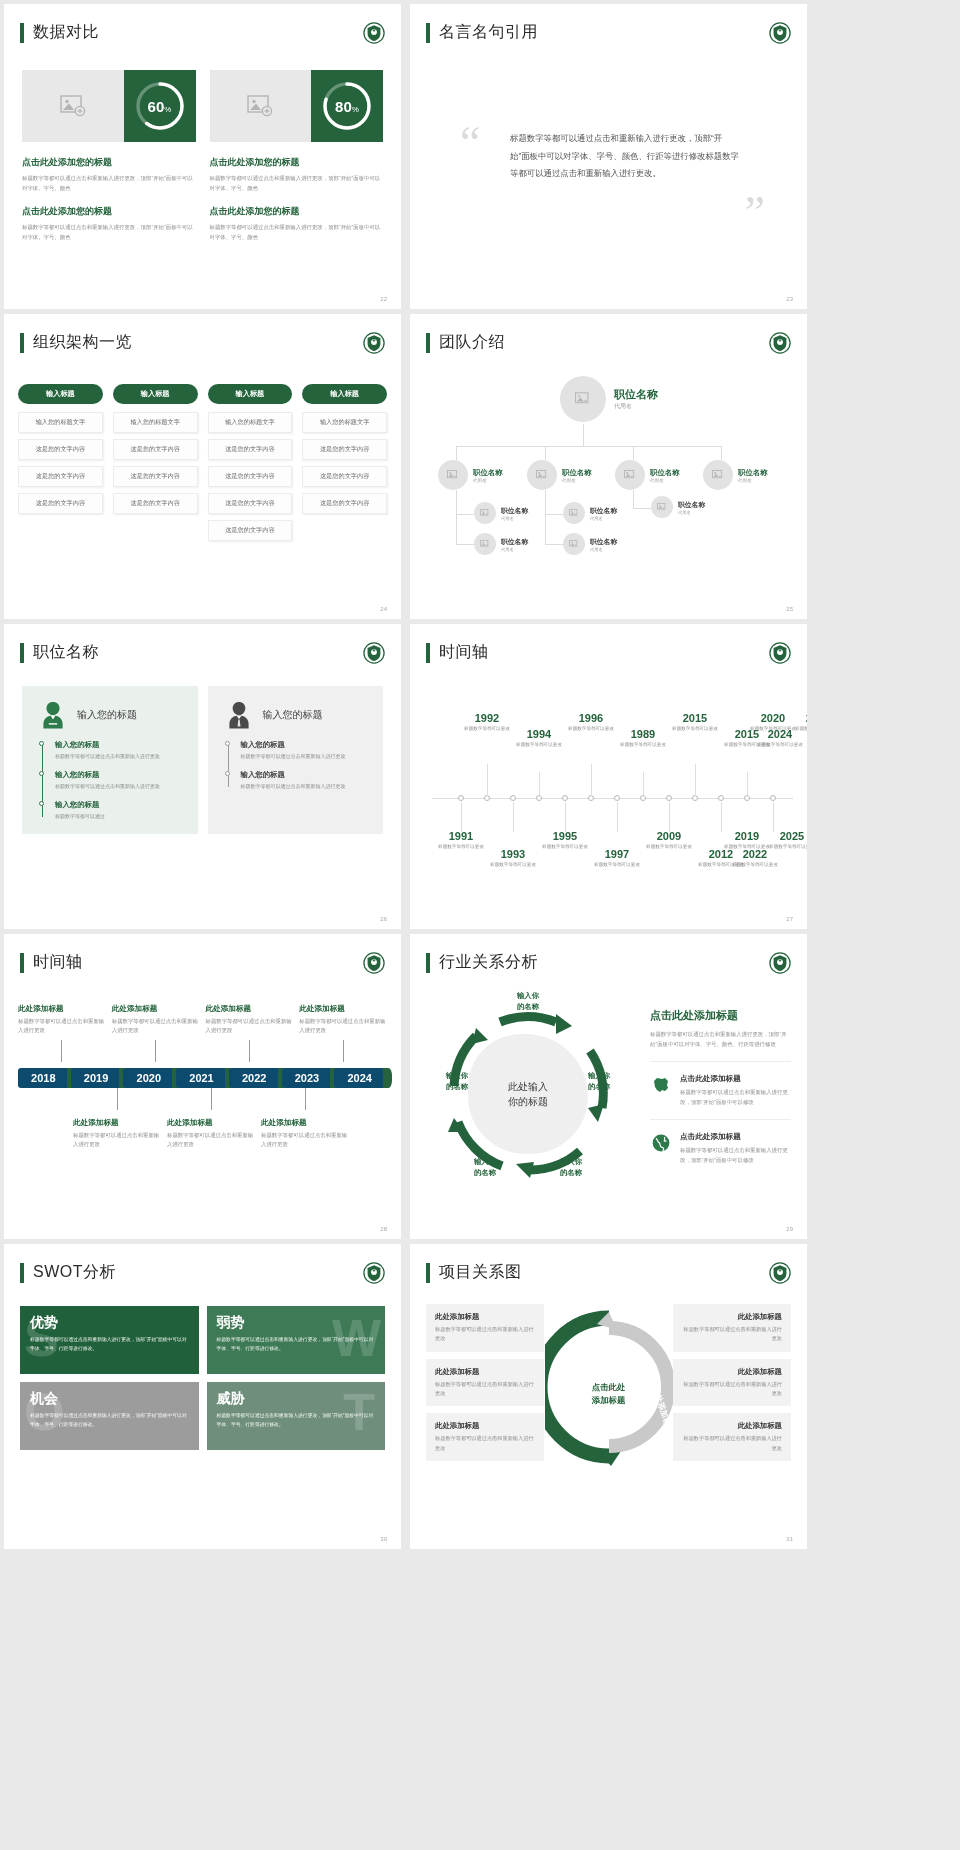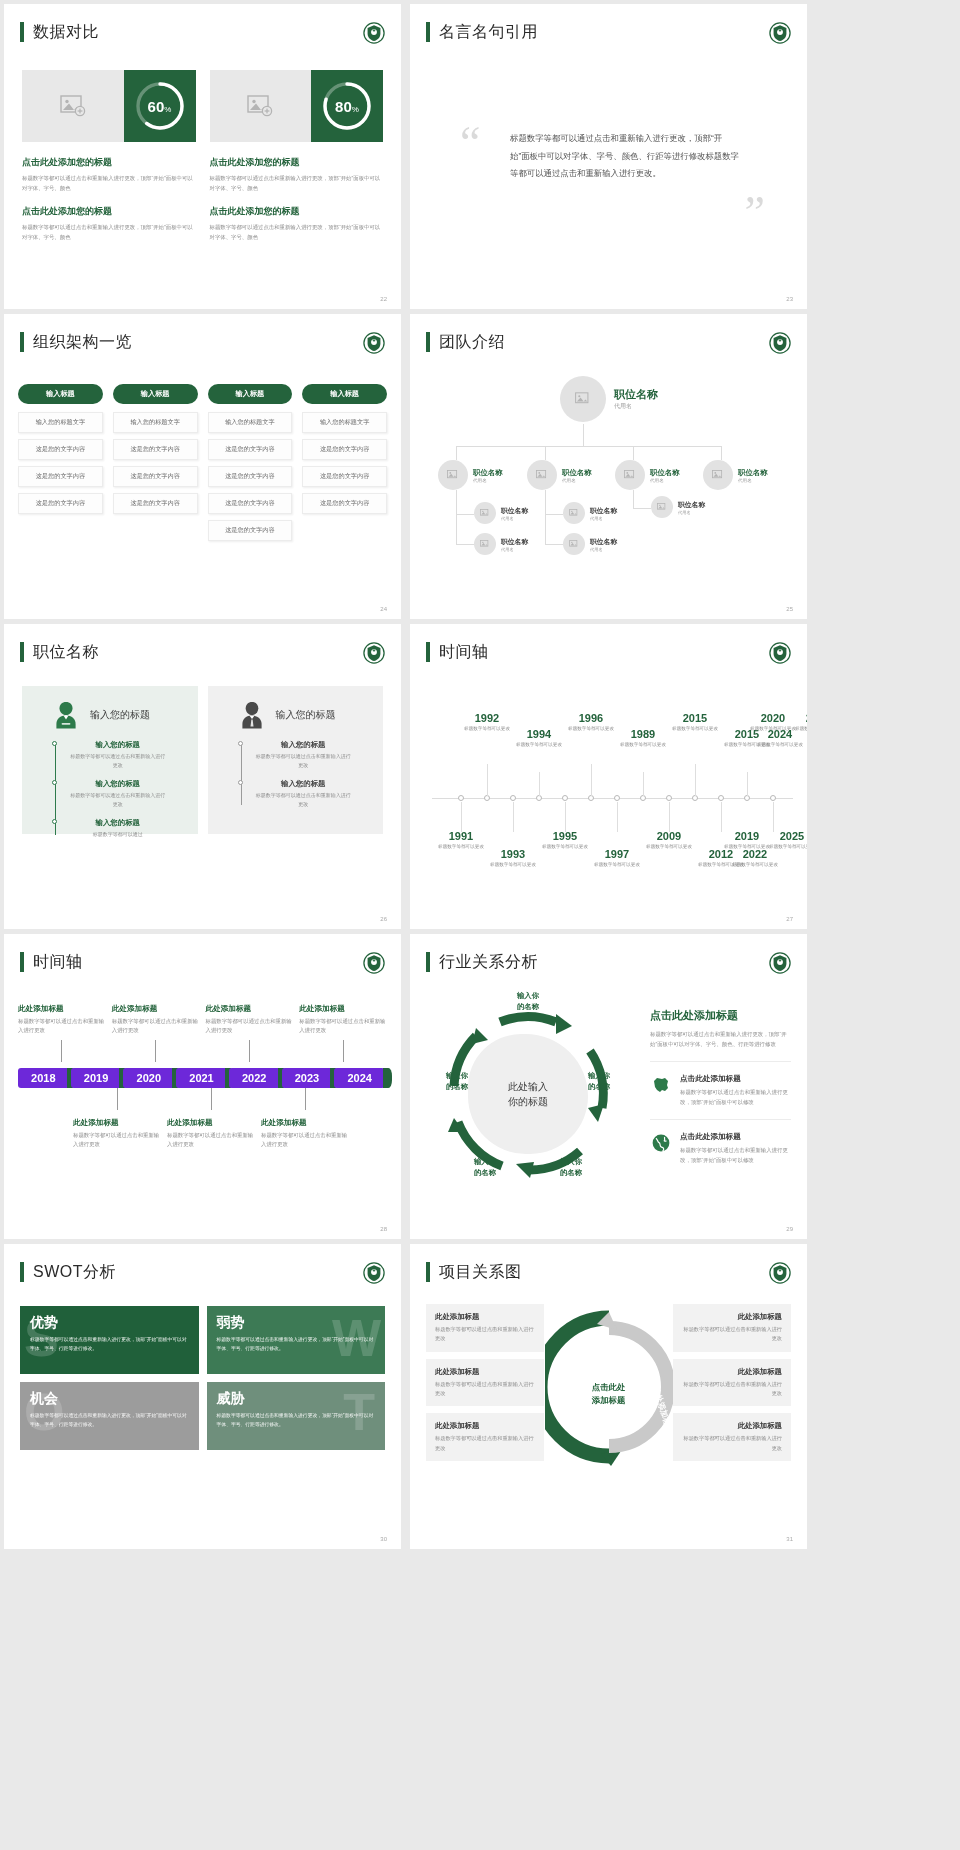--- a/index.html
+++ b/index.html
@@ -15,21 +15,21 @@
     grid-auto-rows: 305px;
     gap: 5px 9px;
     padding: 4px 78px 4px 4px;
   }
   .slide {
     position: relative;
     background: #fff;
     overflow: hidden;
   }
   
-  .sh { position: absolute; top: 18px; left: 16px; display: flex; }
+  .sh { position: absolute; top: 18px; left: 16px; display: flex; align-items: center; }
   .sh .bar { width: 4px; height: 20px; background: #24633c; margin-right: 9px; }
   .sh .t { font-size: 16px; color: #2b2b2b; letter-spacing: .5px; }
   .logo {
     position: absolute; top: 18px; right: 16px; width: 22px; height: 22px;
   }
   .pg { position: absolute; bottom: 7px; right: 14px; font-size: 6px; color: #aaa; }
 
   
   .dc-wrap { position: absolute; top: 66px; left: 18px; right: 18px; }
   .dc-row { display: flex; gap: 14px; }
@@ -63,21 +63,21 @@
 
   
   .team { position: absolute; top: 56px; left: 20px; right: 20px; bottom: 20px; }
   .av { border-radius: 50%; background: #e2e2e2; display: flex; align-items: center; justify-content: center; }
   .pname { color: #24633c; font-weight: bold; }
   .psub { color: #9a9a9a; }
   .line { position: absolute; background: #dcdcdc; }
 
   
   .ac { position: absolute; top: 62px; left: 18px; right: 18px; display: flex; gap: 10px; }
-  .ac-card { flex: 1; padding: 14px 30px; height: 148px; text-align: center; }
+  .ac-card { flex: 1; padding: 14px 17px; height: 148px; }
   .ac-a { background: #eaf0ec; }
   .ac-b { background: #f0f0f0; }
   .ac-top { display: flex; align-items: center; gap: 10px; margin-bottom: 10px; }
   .ac-title { font-size: 10px; color: #3f3f3f; }
   .ac-items { position: relative; padding-left: 16px; }
   .ac-items:before { content:""; position:absolute; left:3px; top:4px; bottom:4px; width:1px; background:#2e7a4c; }
   .ac-items.grey:before { background:#9b9b9b; }
   .ac-item { position: relative; margin-bottom: 9px; }
   .ac-dot { position: absolute; left: -16px; top: 1px; width: 5px; height: 5px; border-radius: 50%; border: 1px solid #2e7a4c; background: #fff; }
   .ac-items.grey .ac-dot { border-color: #9b9b9b; }
@@ -96,21 +96,21 @@
 
   
   .tl3 { position: absolute; top: 70px; left: 14px; right: 14px; }
   .tl3 .upper { display: flex; gap: 6px; }
   .tl3 .lower { display: flex; gap: 6px; margin-top: 8px; padding-left: 55px; }
   .tl3 .cell { width: 88px; }
   .tl3 .ch { color: #24633c; font-size: 7.6px; font-weight: bold; margin-bottom: 3px; }
   .tl3 .cp { color: #8c8c8c; font-size: 5.4px; line-height: 1.75; }
   .tl3 .bandwrap { display: flex; margin: 6px 0 0 0; }
   .tl3 .band {
-    background: #6d28d9; color: #fff; font-size: 11px; font-weight: bold;
+    background: #0c4a6e; color: #fff; font-size: 11px; font-weight: bold;
     padding: 4px 0; width: 52px; text-align: center; position: relative;
     margin-right: 2px; border-radius: 3px 0 0 3px;
   }
   .tl3 .band:after {
     content:""; position:absolute; right:-7px; top:0; bottom:0; width:9px;
     background:#24633c; border-radius: 0 40% 40% 0;
   }
   .tl3 .tick { width: 1px; height: 22px; background: #9a9a9a; }
 
   

